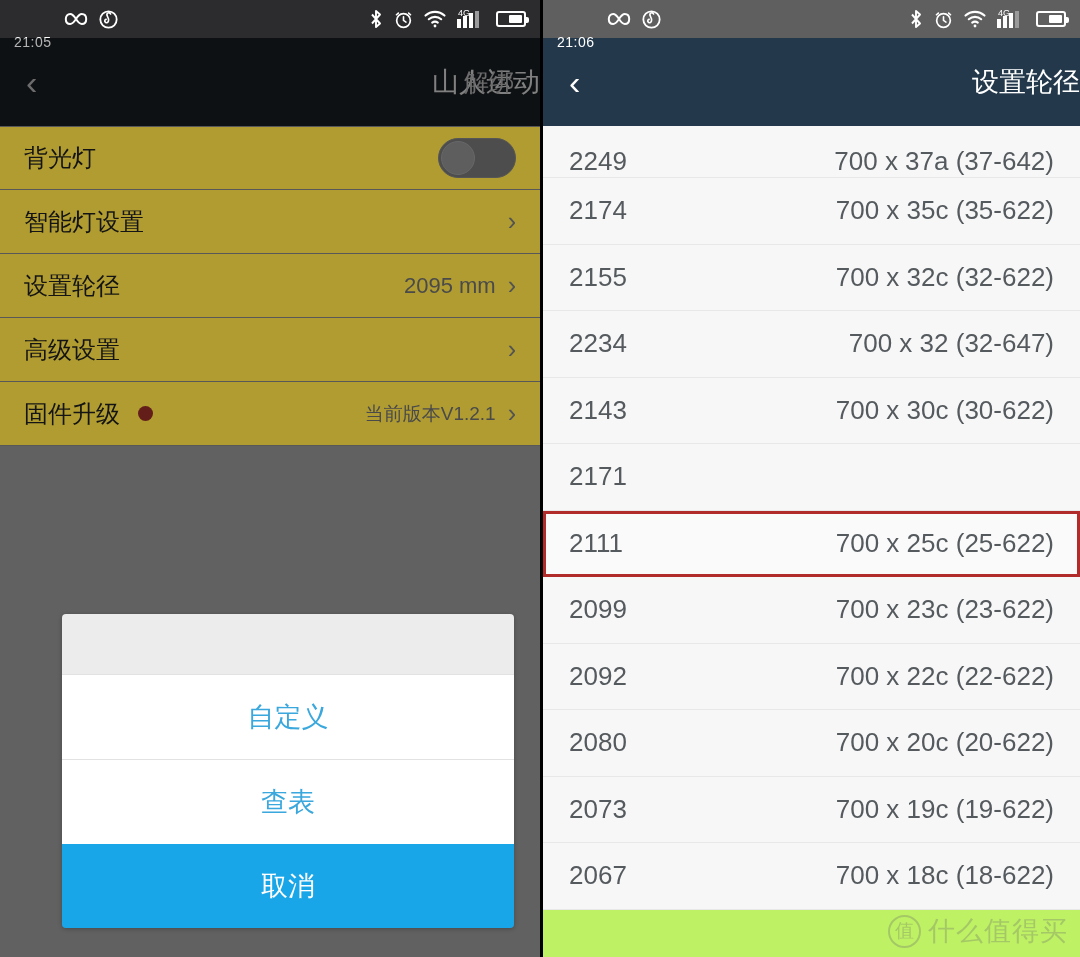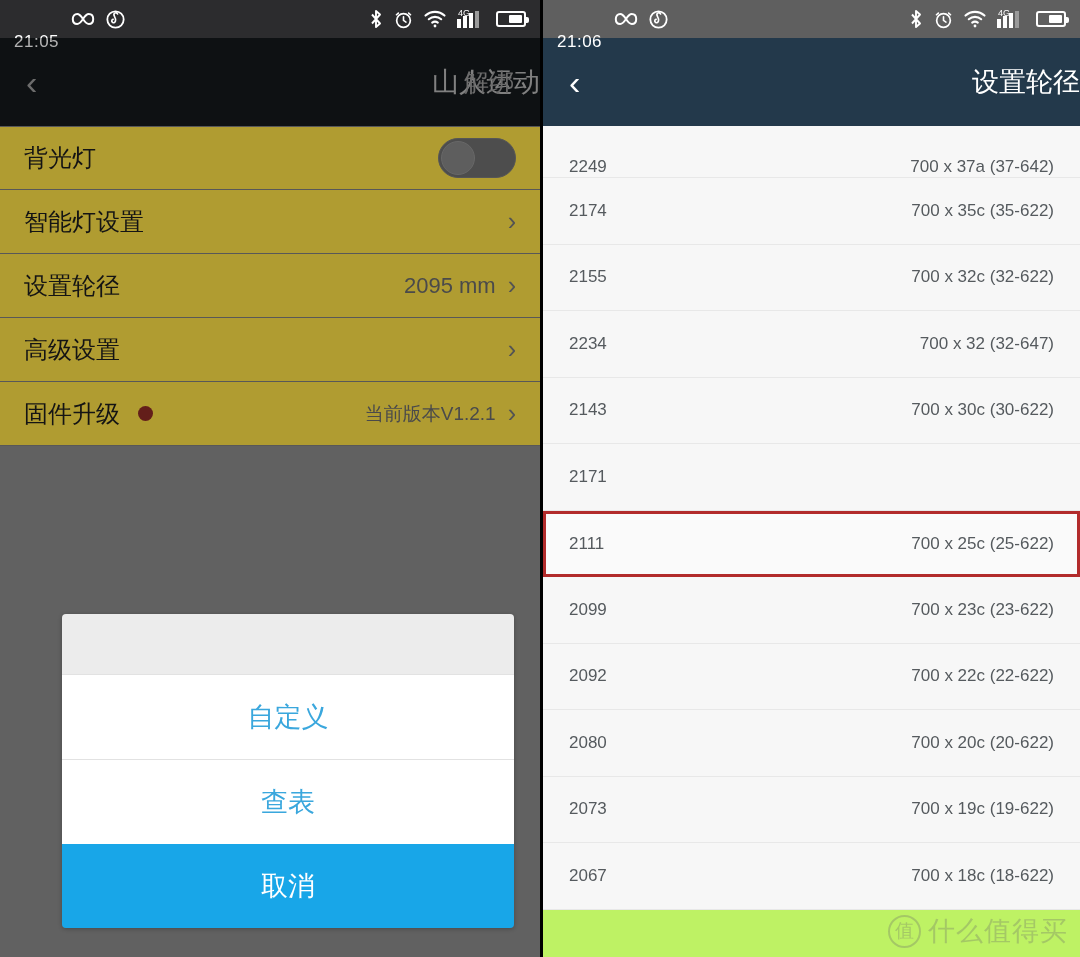--- a/index.html
+++ b/index.html
@@ -16,21 +16,21 @@
   .phone.left  { background:#8c8c8c; }
   .phone.right { background:#bef264; border-left:3px solid #000; }
 
   
   .statusbar {
     height:38px; display:flex; align-items:center;
     padding:0 14px; color:#fff; position:relative; z-index:5;
   }
   .statusbar.dark  { background:#2c2c2e; }
   .statusbar.grey  { background:#5f5f5f; }
-  .sb-time { font-size:17px; letter-spacing:.5px;margin-top:45px; }
+  .sb-time { font-size:14px; letter-spacing:.5px;margin-top:45px; }
   .sb-left-icons { display:flex; align-items:center; gap:11px; margin-left:12px; }
   .sb-right { margin-left:auto; display:flex; align-items:center; gap:11px; }
   .ico { display:block; }
 
   
   .bars { display:flex; align-items:flex-end; gap:2px; height:17px; position:relative; }
   .bars i { width:4px; background:#fff; display:block; }
   .bars i:nth-child(1){height:6px}
   .bars i:nth-child(2){height:9px}
   .bars i:nth-child(3){height:12px}
@@ -104,21 +104,21 @@
   .sheet-cancel {
     height:84px; background:#18a6e8; display:flex; align-items:center;
     justify-content:center; font-size:27px; color:#ffffff;
   }
 
   
   .table-list { position:relative; }
   .trow {
     height:66.5px; display:flex; align-items:center; padding:0 26px;
     background:#f7f7f7; border-bottom:1px solid #e8e8e8;
-    font-size:17px; color:#555a5e;
+    font-size:26px; color:#555a5e;
   }
   .trow.clipped { height:52px; align-items:flex-end; }
   .trow .tval { margin-left:auto; }
   .trow.selected {
     border:3px solid #b22b2b; background:#fafafa;
     height:66.5px; padding:0 23px;
   }
 
   
   .watermark {

